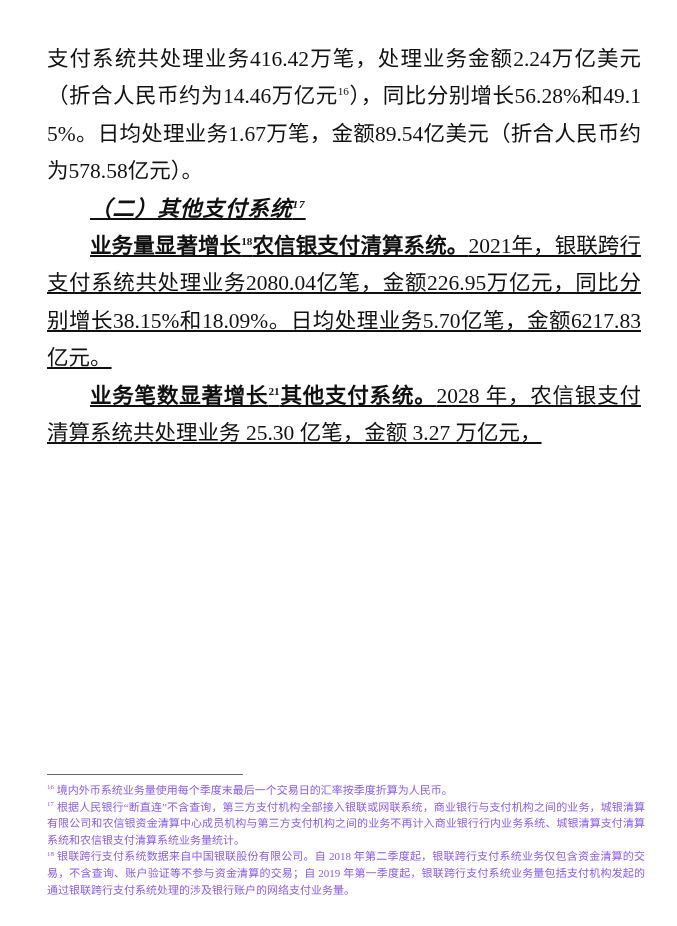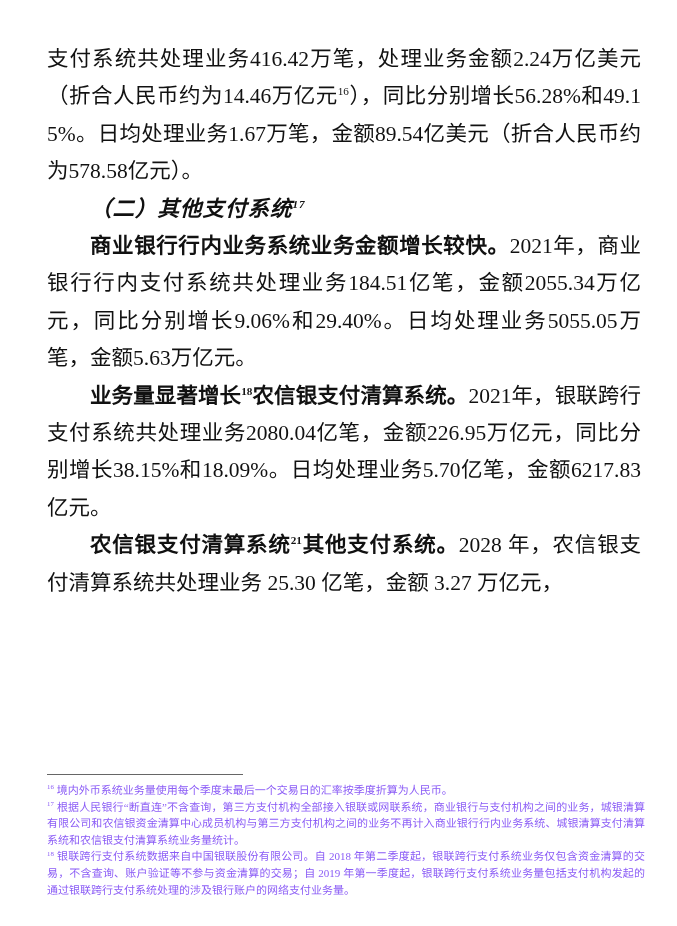--- a/index.html
+++ b/index.html
@@ -28,20 +28,21 @@
     text-align: justify;
     text-align-last: left;
     word-break: break-all;
   }
   .body-text p {
     margin: 0;
     padding: 0;
   }
   .body-text p.indent {
     text-indent: 2em;
+    text-decoration: underline;
   }
   .bold {
     font-weight: bold;
   }
   .heading-run {
     font-weight: bold;
     font-style: italic;
     letter-spacing: 1px;
   }
   sup {
@@ -75,23 +76,22 @@
     padding-right: 3px;
   }
 </style>
 </head>
 <body>
 
 <div class="page">
   <main class="body-text" id="blocks">
       <p class="paragraph"><span>支付系统共处理业务416.42万笔，处理业务金额2.24万亿美元（折合人民币约为14.46万亿元</span><sup>16</sup><span>），同比分别增长56.28%和49.15%。日均处理业务1.67万笔，金额89.54亿美元（折合人民币约为578.58亿元）。</span></p>
       <p class="heading indent"><span class="heading-run">（二）其他支付系统</span><sup class="heading-run">17</sup></p>
-      <p class="paragraph indent"><span class="bold">商业银行行内业务系统业务金额增长较快。</span><span>2021年，商业银行行内支付系统共处理业务184.51亿笔，金额2055.34万亿元，同比分别增长9.06%和29.40%。日均处理业务5055.05万笔，金额5.63万亿元。</span></p>
       <p class="paragraph indent"><span class="bold">业务量显著增长</span><sup class="bold">18</sup><span class="bold">农信银支付清算系统。</span><span>2021年，银联跨行支付系统共处理业务2080.04亿笔，金额226.95万亿元，同比分别增长38.15%和18.09%。日均处理业务5.70亿笔，金额6217.83亿元。</span></p>
-      <p class="paragraph indent"><span class="bold">农信银支付清算系统</span><sup class="bold">21</sup><span class="bold">其他支付系统。</span><span>2028 年，农信银支付清算系统共处理业务 25.30 亿笔，金额 3.27 万亿元，</span></p>
+      <p class="paragraph indent"><span class="bold">业务笔数显著增长</span><sup class="bold">21</sup><span class="bold">其他支付系统。</span><span>2028 年，农信银支付清算系统共处理业务 25.30 亿笔，金额 3.27 万亿元，</span></p>
     </main>
   <footer class="footnotes-area">
     <div class="fn-sep"></div>
     <div id="footnotes">
         <div class="footnote"><sup>16</sup><span>境内外币系统业务量使用每个季度末最后一个交易日的汇率按季度折算为人民币。</span></div>
         <div class="footnote"><sup>17</sup><span>根据人民银行“断直连”不含查询，第三方支付机构全部接入银联或网联系统，商业银行与支付机构之间的业务，城银清算有限公司和农信银资金清算中心成员机构与第三方支付机构之间的业务不再计入商业银行行内业务系统、城银清算支付清算系统和农信银支付清算系统业务量统计。</span></div>
         <div class="footnote"><sup>18</sup><span>银联跨行支付系统数据来自中国银联股份有限公司。自 2018 年第二季度起，银联跨行支付系统业务仅包含资金清算的交易，不含查询、账户验证等不参与资金清算的交易；自 2019 年第一季度起，银联跨行支付系统业务量包括支付机构发起的通过银联跨行支付系统处理的涉及银行账户的网络支付业务量。</span></div>
       </div>
   </footer>
 </div>

